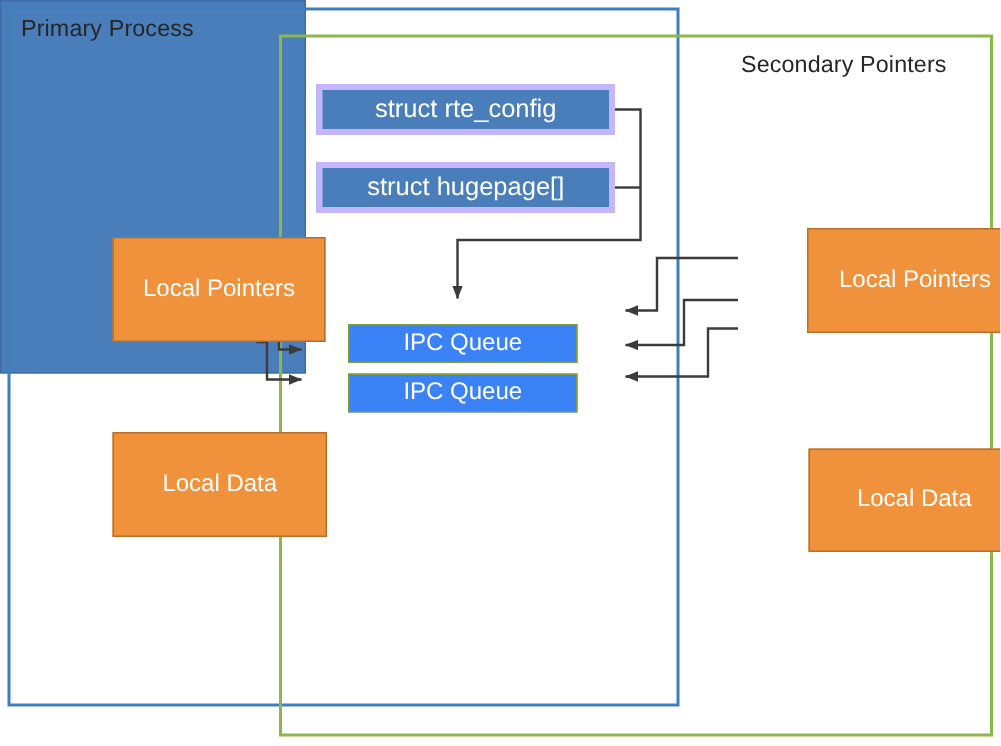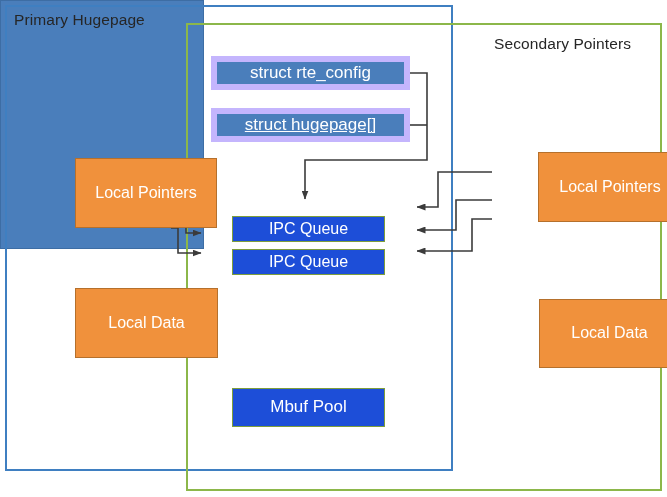--- a/index.html
+++ b/index.html
@@ -50,41 +50,41 @@
     display: flex;
     align-items: center;
     justify-content: center;
     text-align: center;
     color: #ffffff;
     line-height: 1.18;
     white-space: pre-line;
   }
   .box-blue {
     background: #4a7ebb;
-    border: 6px solid #c4b5fd;
+    border: 4px solid #c4b5fd;
     font-size: 17px;
   }
   .box-orange {
     background: #f0913c;
     border: 1px solid #b5702c;
     font-size: 16px;
     margin-left: 46px;
   }
   .box-green {
     background: #94b council;
   }
   .box-green {
-    background: #1d4ed8;
+    background: #3b82f6;
     border: 1px solid #7e9e3c;
     font-size: 16px;
   }
 
   
   #struct-rte-config { left: 211px; top: 56px; width: 199px; height: 34px; }
-  #struct-hugepage   { left: 211px; top: 108px; width: 199px; height: 34px; text-decoration: underline; }
+  #struct-hugepage   { left: 211px; top: 108px; width: 199px; height: 34px; }
 
   
   #hugepage-memory {
     left: 207px; top: 204px; width: 204px; height: 249px;
     background: #4a7ebb;
     border: 1px solid #3d6da4;
     box-sizing: border-box;
   }
   #hugepage-memory-label {
     position: absolute;
@@ -114,21 +114,21 @@
   }
 </style>
 </head>
 <body>
 
 <div id="canvas">
 
   <div class="frame frame-primary"></div>
   <div class="frame frame-secondary"></div>
 
-  <div class="frame-label label-primary">Primary Hugepage</div>
+  <div class="frame-label label-primary">Primary Process</div>
   <div class="frame-label label-secondary">Secondary Pointers</div>
 
   <svg id="connectors" viewBox="0 0 667 497" xmlns="http://www.w3.org/2000/svg">
     <defs>
       <marker id="arrowhead" markerWidth="9" markerHeight="7" refX="8.5" refY="3.5" orient="auto" markerUnits="userSpaceOnUse">
         <polygon points="0 0, 9 3.5, 0 7" fill="#3b3b3b"></polygon>
       </marker>
     </defs>
     <g fill="none" stroke="#3b3b3b" stroke-width="1.6">
 
@@ -145,21 +145,20 @@
     </g>
   </svg>
 
   <div id="hugepage-memory"></div>
   <div id="hugepage-memory-label">Hugepage
 DPDK
 Memory</div>
 
   <div class="box box-green" id="ipc-queue-1">IPC Queue</div>
   <div class="box box-green" id="ipc-queue-2">IPC Queue</div>
-  <div class="box box-green" id="mbuf-pool">Mbuf Pool</div>
 
   <div class="box box-blue" id="struct-rte-config">struct rte_config</div>
   <div class="box box-blue" id="struct-hugepage">struct hugepage[]</div>
 
   <div class="box box-orange" id="local-pointers-primary">Local Pointers</div>
   <div class="box box-orange" id="local-data-primary">Local Data</div>
   <div class="box box-orange" id="local-pointers-secondary">Local Pointers</div>
   <div class="box box-orange" id="local-data-secondary">Local Data</div>
 
 </div>

